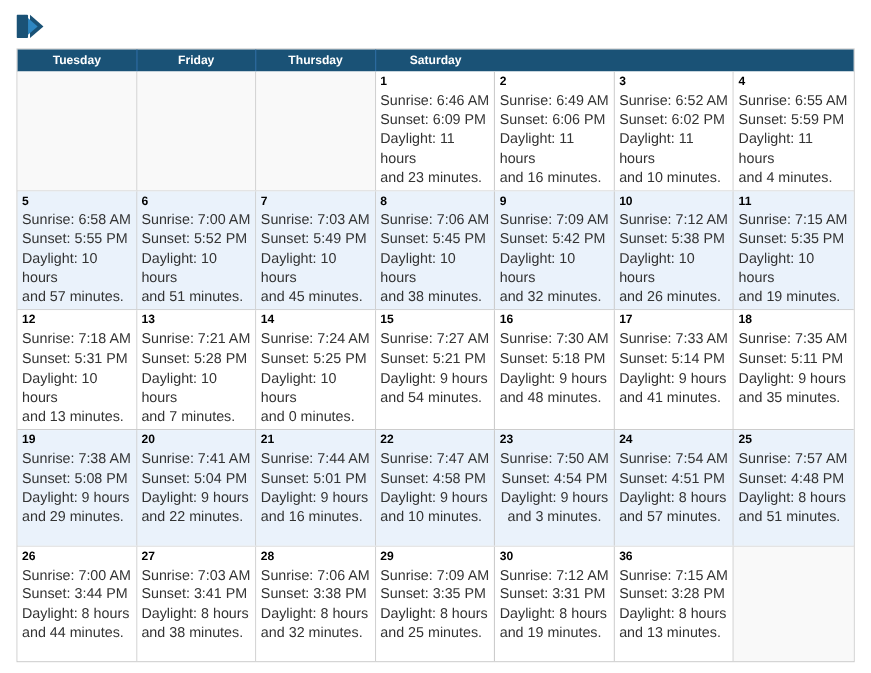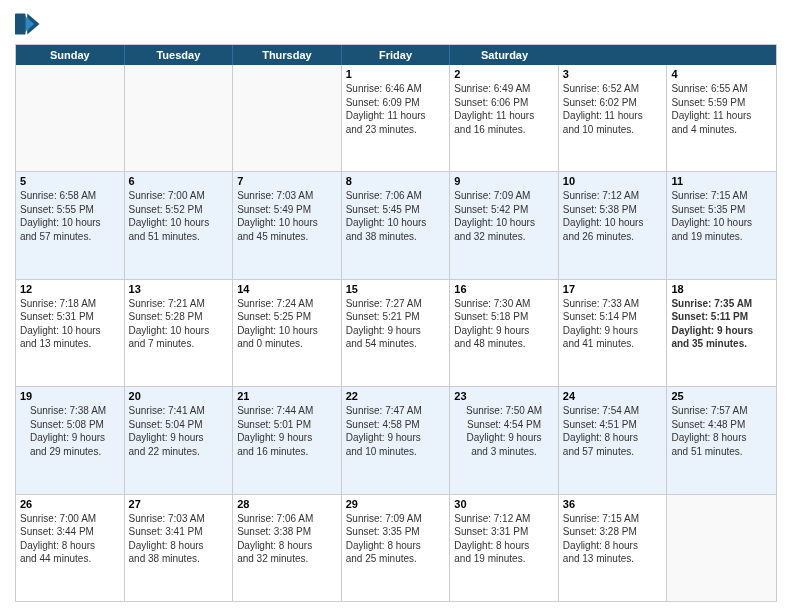--- a/index.html
+++ b/index.html
@@ -96,21 +96,21 @@
     .cal-cell:last-child { border-right: none; }
     .cal-cell.empty { background: #f9f9f9; }
     .day-num {
       font-size: 11px;
       font-weight: bold;
       color: #000;
       display: block;
       margin-bottom: 2px;
     }
     .cell-text {
-      font-size: 10px;
+      font-size: 13px;
       line-height: 1.35;
       color: #333;
     }
     .alt-row .cal-cell { background: #eaf2fb; }
   </style>
 </head>
 <body>
 
 <div class="page">
   <div class="header">
@@ -128,24 +128,23 @@
       </div>
     </div>
     <div class="title-block">
       <div class="main-title"></div>
       <div class="sub-title"></div>
     </div>
   </div>
 
   <div class="calendar">
     <div class="cal-header">
-    <div class="cal-header-cell">Sunday</div>
         <div class="cal-header-cell">Tuesday</div>
+        <div class="cal-header-cell">Friday</div>
         <div class="cal-header-cell">Thursday</div>
-        <div class="cal-header-cell">Friday</div>
         <div class="cal-header-cell">Saturday</div>
       </div>
     <div class="cal-body">
     <div class="cal-row">
           <div class="cal-cell empty"></div>
           <div class="cal-cell empty"></div>
           <div class="cal-cell empty"></div>
           <div class="cal-cell">
             <span class="day-num">1</span>
             <div class="cell-text" style="white-space: pre-line;">Sunrise: 6:46 AM
@@ -264,30 +263,30 @@
           </div>
           <div class="cal-cell">
             <span class="day-num">17</span>
             <div class="cell-text" style="white-space: pre-line;">Sunrise: 7:33 AM
 Sunset: 5:14 PM
 Daylight: 9 hours
 and 41 minutes.</div>
           </div>
           <div class="cal-cell">
             <span class="day-num">18</span>
-            <div class="cell-text" style="white-space: pre-line; font-weight: bold;">Sunrise: 7:35 AM
+            <div class="cell-text" style="white-space: pre-line;">Sunrise: 7:35 AM
 Sunset: 5:11 PM
 Daylight: 9 hours
 and 35 minutes.</div>
           </div>
         </div>
         <div class="cal-row alt-row">
           <div class="cal-cell">
             <span class="day-num">19</span>
-            <div class="cell-text" style="white-space: pre-line; margin-left: 10px;">Sunrise: 7:38 AM
+            <div class="cell-text" style="white-space: pre-line;">Sunrise: 7:38 AM
 Sunset: 5:08 PM
 Daylight: 9 hours
 and 29 minutes.</div>
           </div>
           <div class="cal-cell">
             <span class="day-num">20</span>
             <div class="cell-text" style="white-space: pre-line;">Sunrise: 7:41 AM
 Sunset: 5:04 PM
 Daylight: 9 hours
 and 22 minutes.</div>

